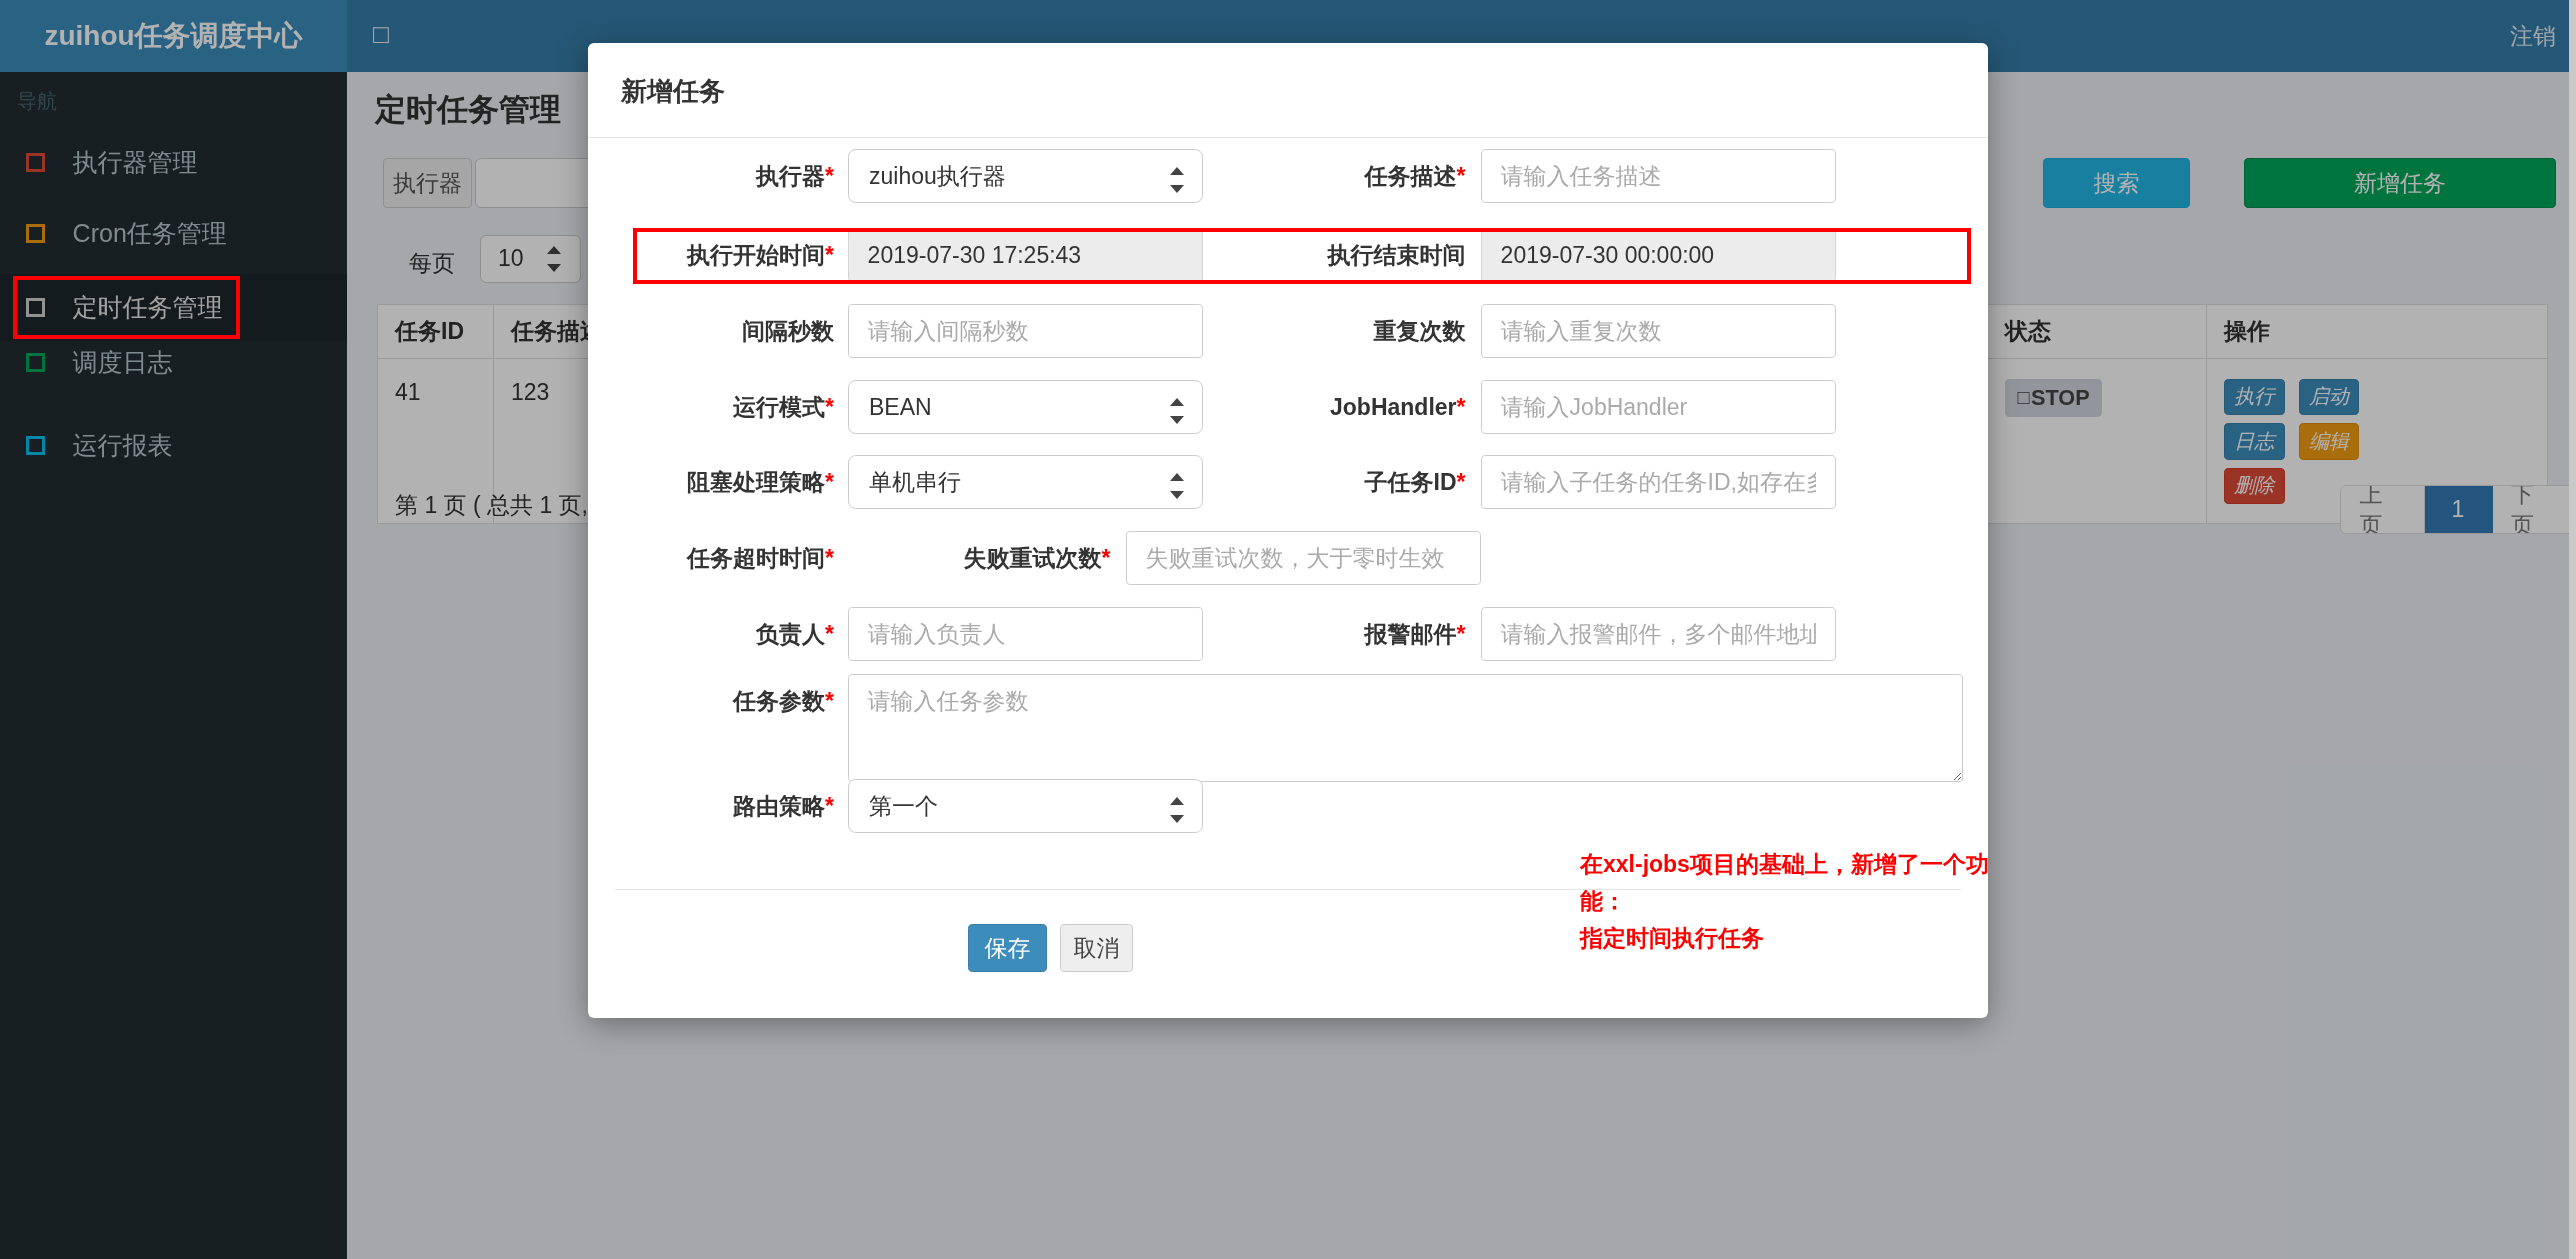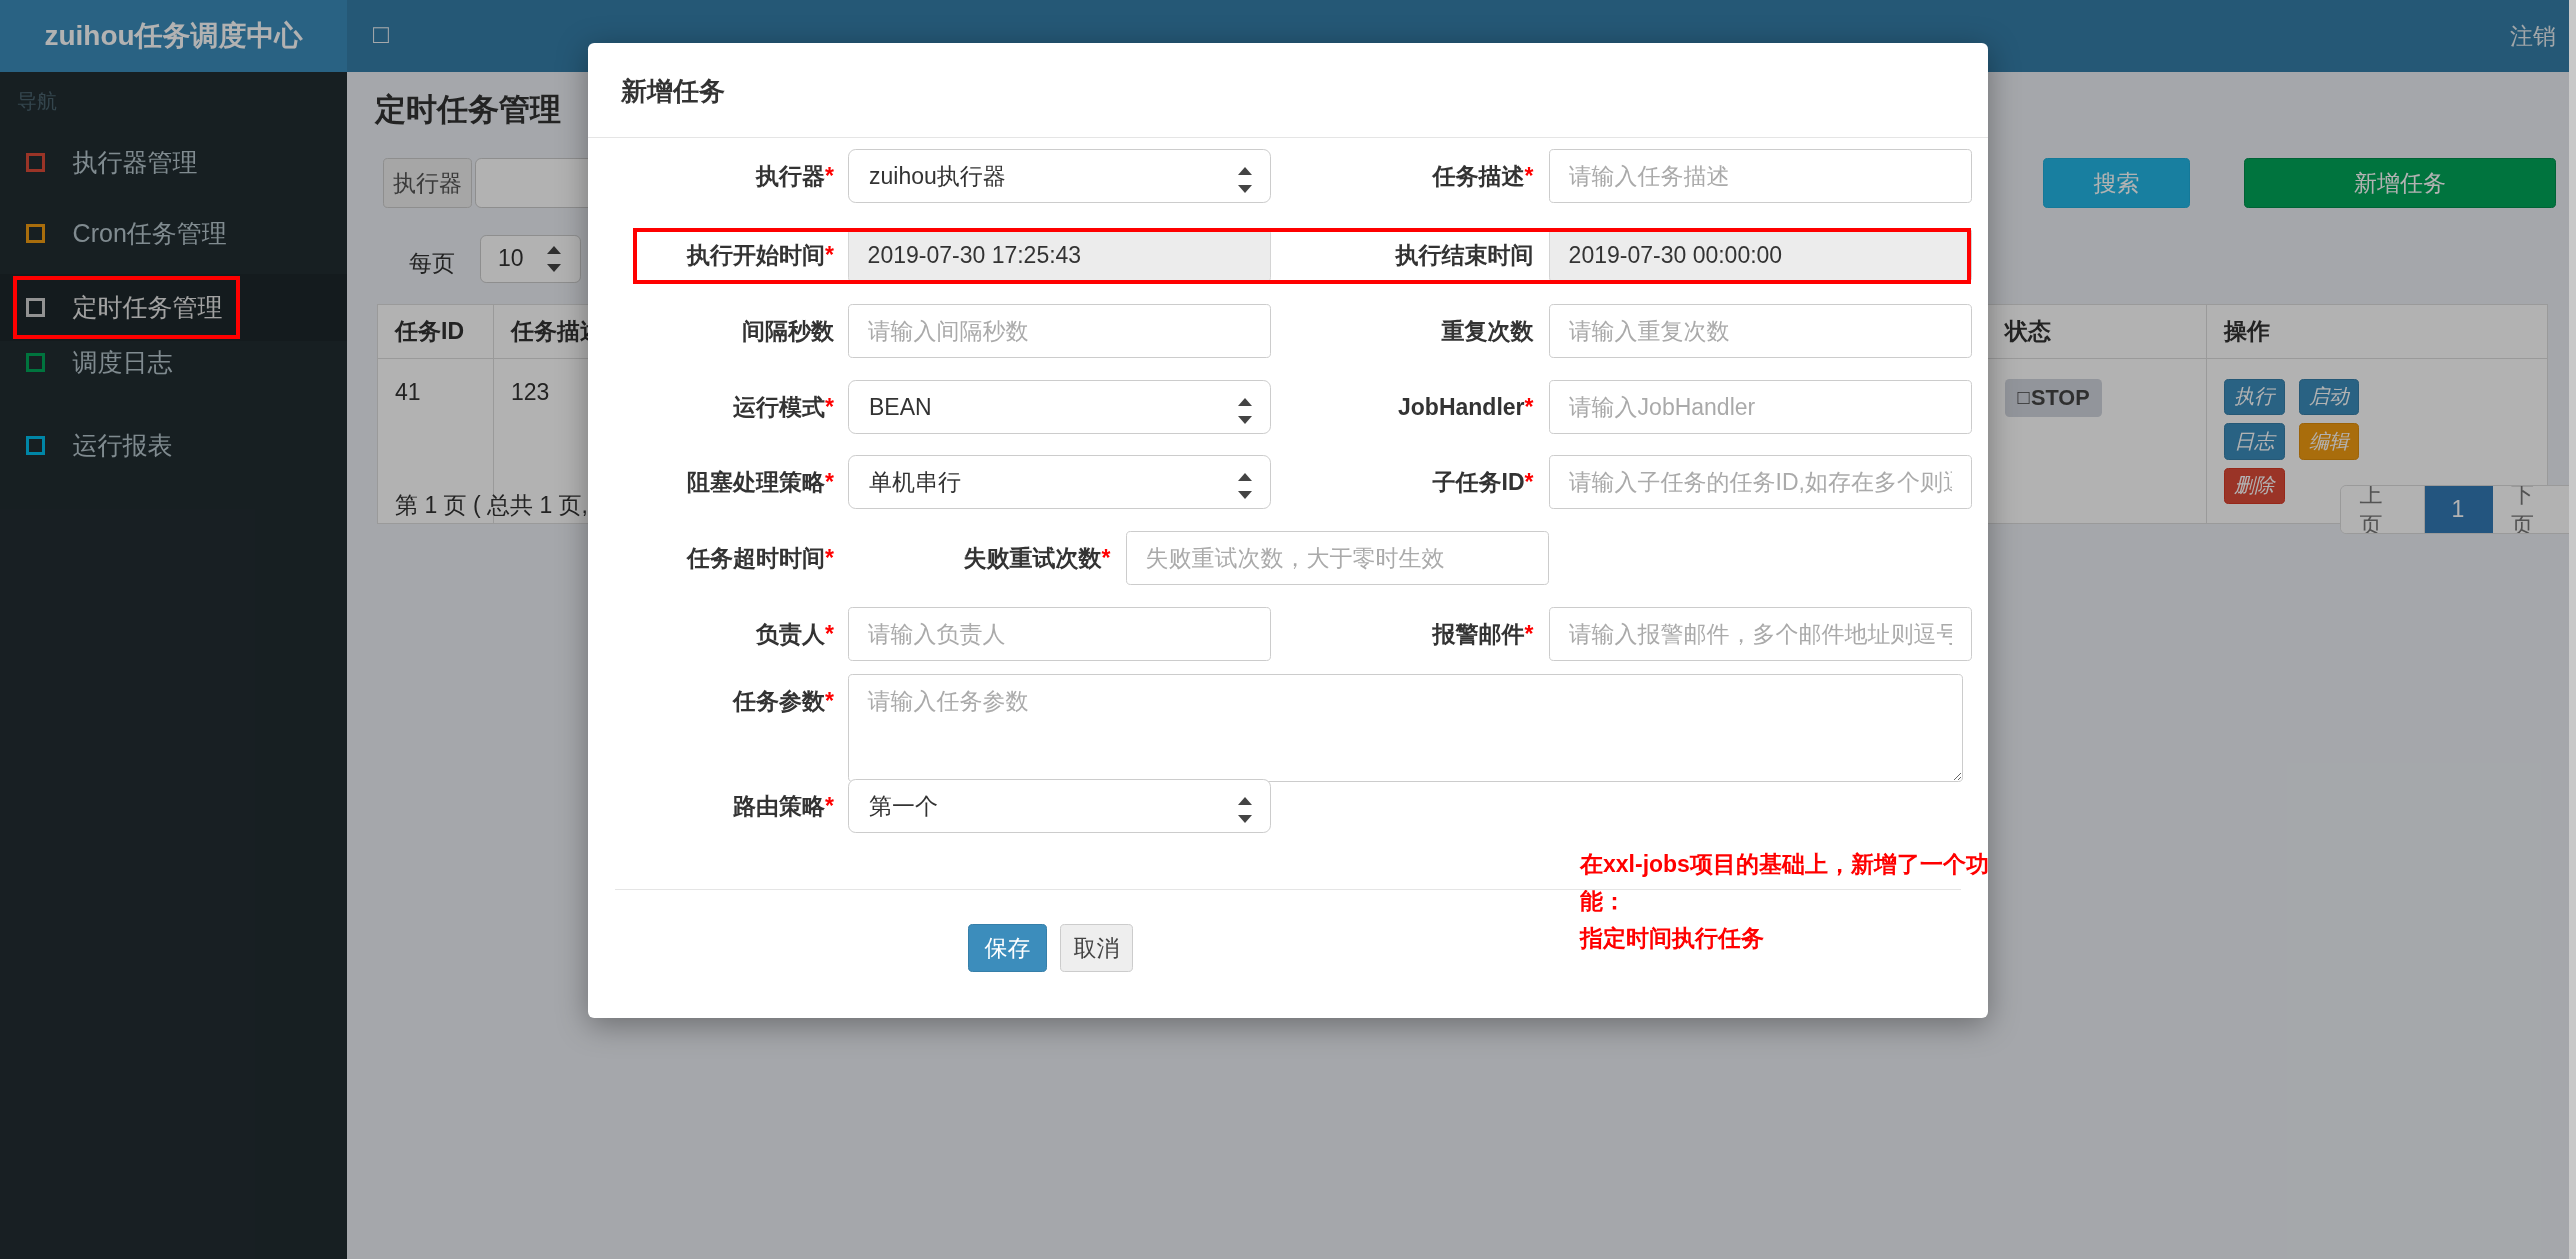--- a/index.html
+++ b/index.html
@@ -70,21 +70,21 @@
 
   
   .modal { position:absolute; left:588px; top:43px; width:1400px; height:975px; background:#fff;
            border-radius:6.2px; box-shadow:0 6.2px 31px rgba(0,0,0,.35); z-index:100; }
   .modal-header { position:absolute; left:0; top:0; width:100%; height:95px; border-bottom:1.5px solid #e5e5e5; }
   .modal-title { position:absolute; left:33px; top:31px; font-size:26px; font-weight:700; color:#333; }
   .mrow { position:absolute; left:27px; width:1348px; height:54px; display:flex; align-items:center; }
   .lab { font-size:23px; font-weight:700; color:#333; text-align:right; }
   .lab1 { width:233px; padding-right:14px; flex:0 0 auto; }
   .lab2 { width:278px; padding-right:15.5px; flex:0 0 auto; }
-  .ctl { width:423px; height:54px; position:relative; flex:0 0 auto; }
+  .ctl { width:355px; height:54px; position:relative; flex:0 0 auto; }
   .req { color:#f00; }
   .ctl input[type=text] { width:100%; height:100%; border:1.5px solid #ccc; border-radius:4.6px; padding:0 18.6px;
         font-size:23px; color:#333; outline:none; }
   .ctl input::placeholder, textarea::placeholder { color:#aaa; opacity:1; }
   .ctl input.ro { background:#ececec; border-color:#d4d4d4; color:#333; border-radius:4.6px; }
   .selwrap { width:100%; height:100%; position:relative; }
   .selwrap select { appearance:none; -webkit-appearance:none; width:100%; height:100%; border:1.5px solid #ccc;
         border-radius:7.7px; padding:0 46px 0 20px; font-size:23px; color:#333; background:#fff; outline:none; }
   .dcaret { position:absolute; right:18.6px; top:50%; margin-top:-13px; width:14px; height:26px; pointer-events:none; }
   .dcaret .up { position:absolute; top:0; left:0; width:0; height:0;

